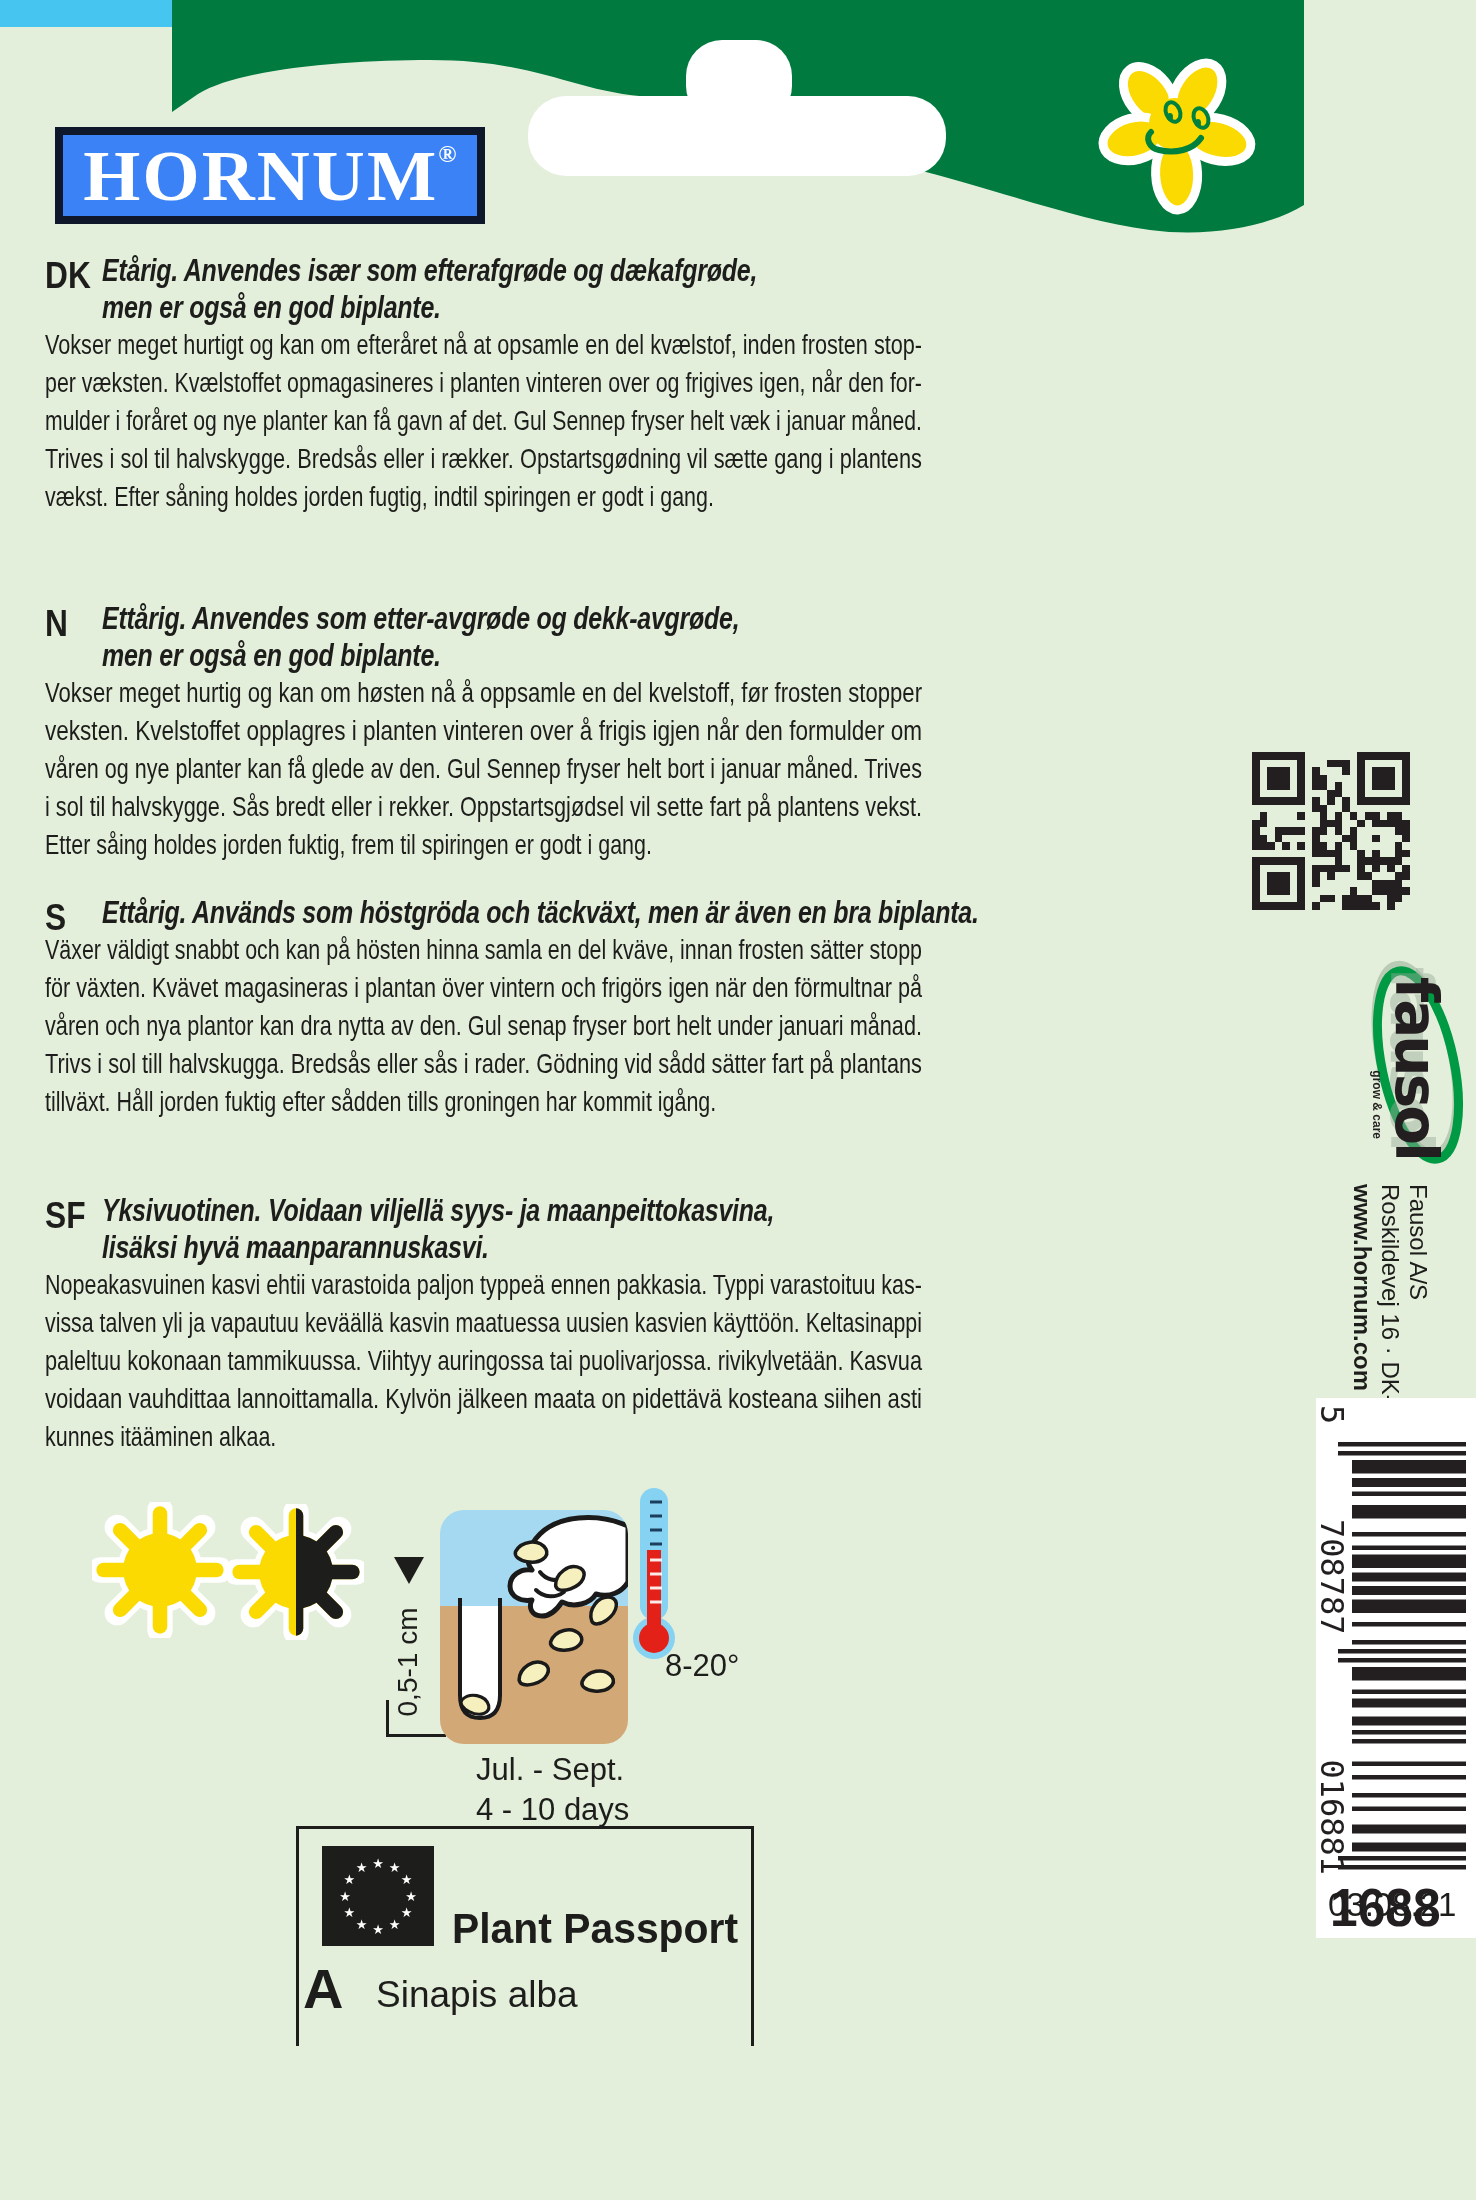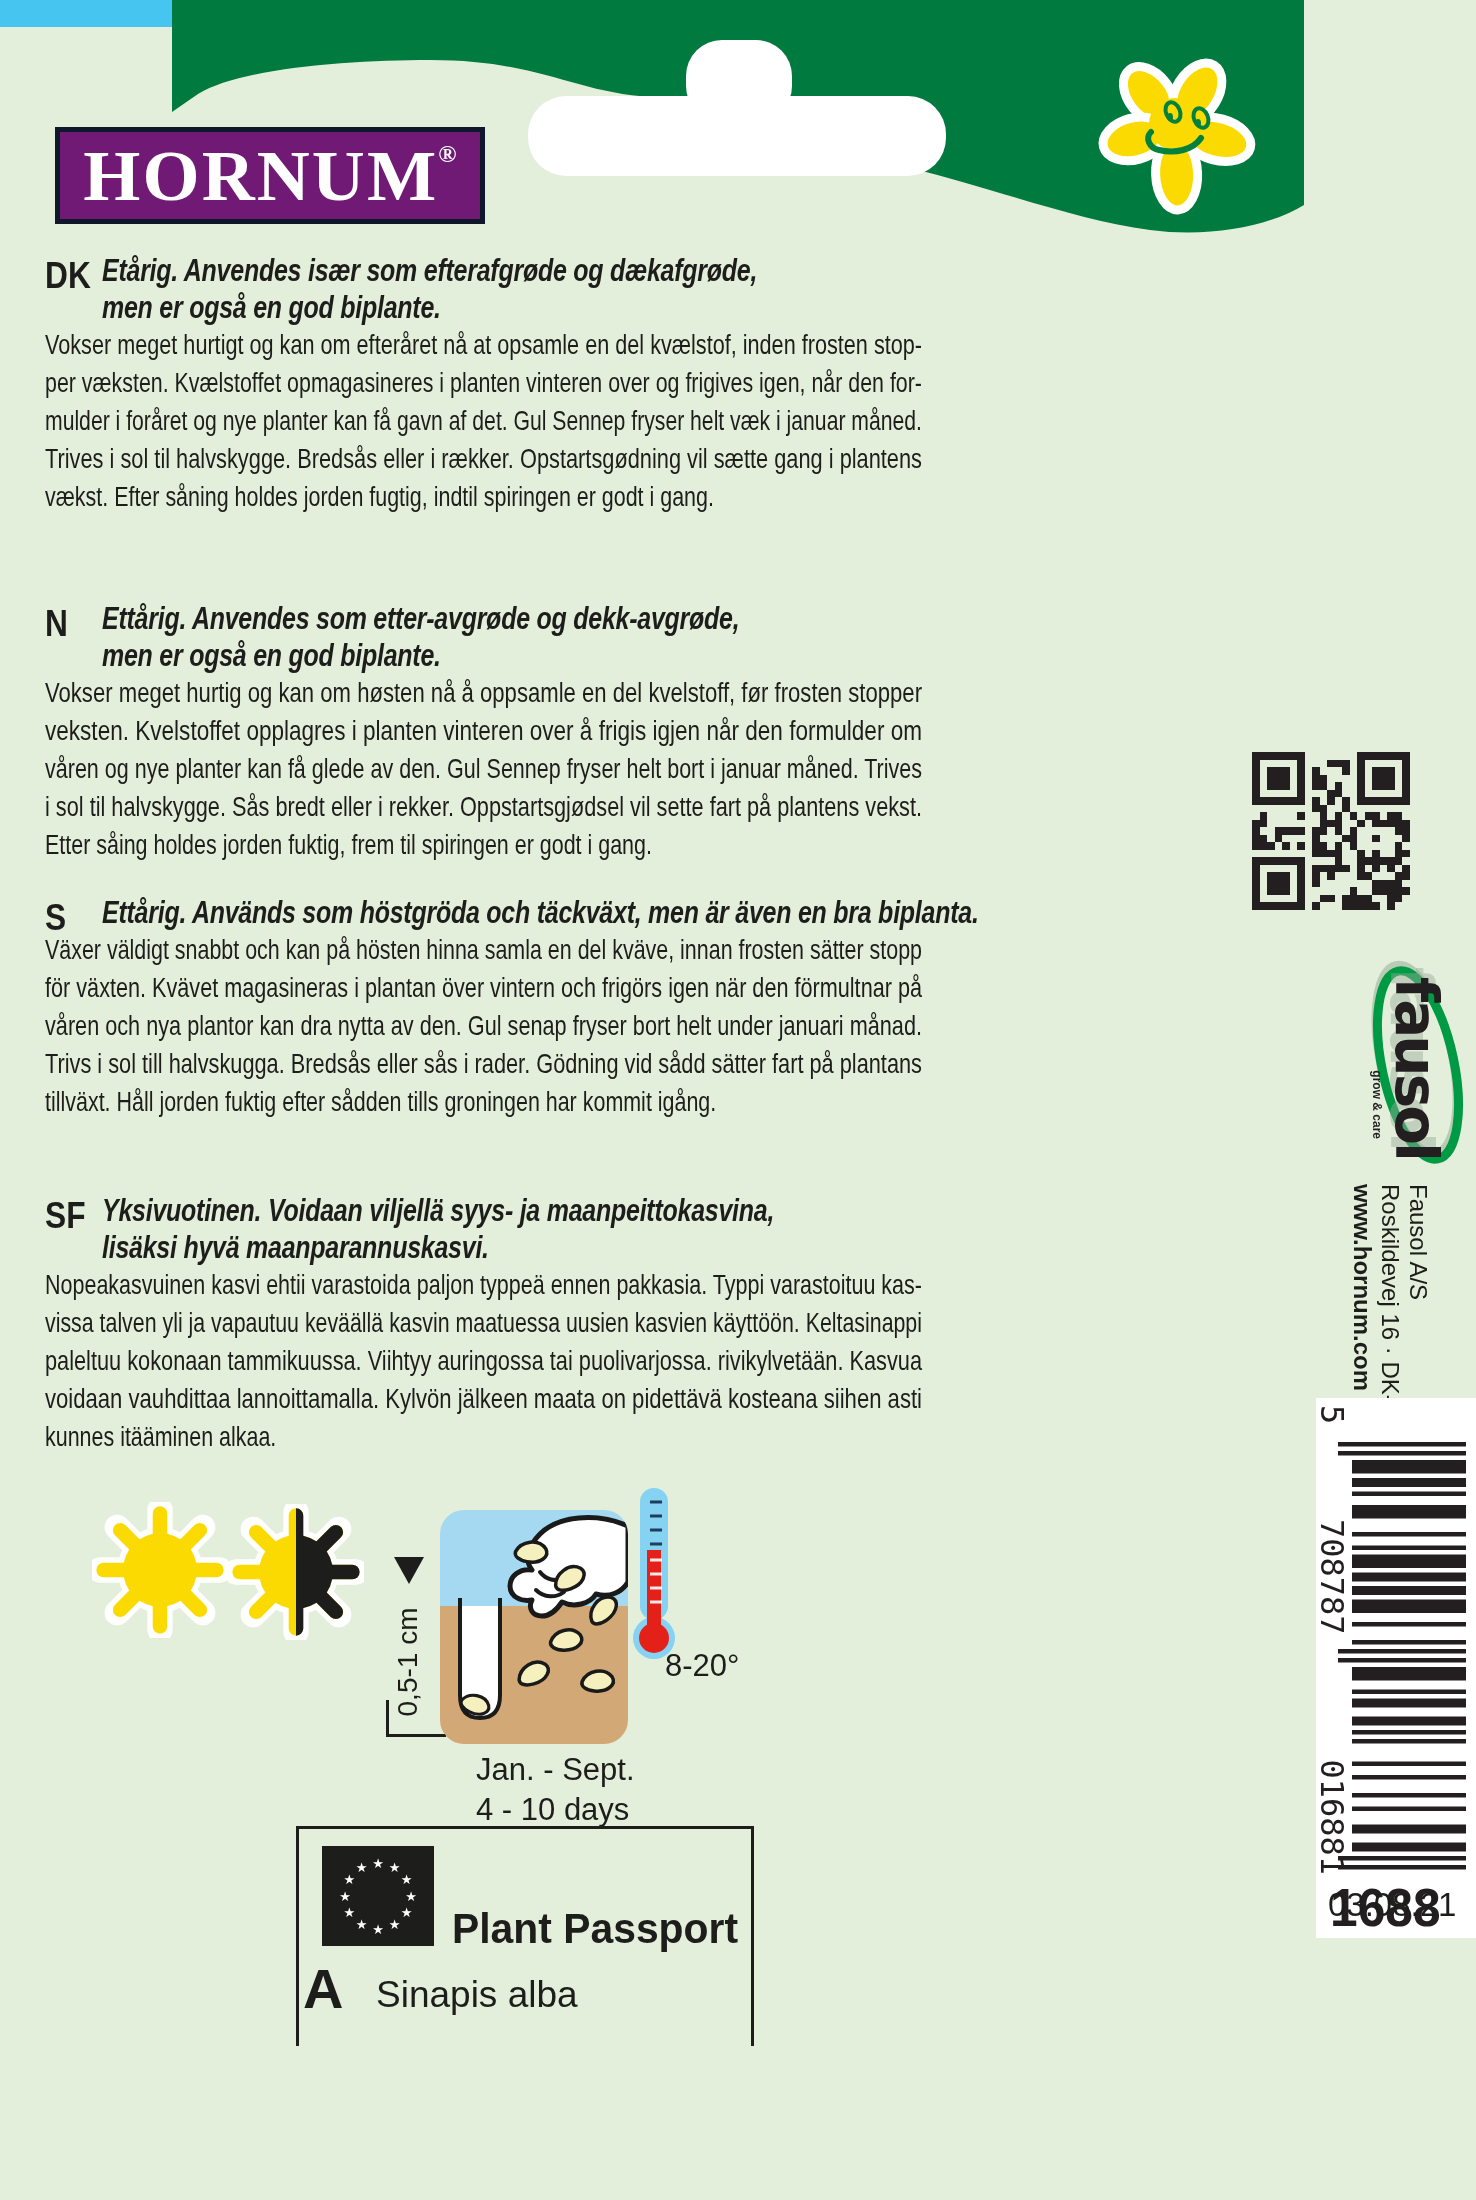--- a/index.html
+++ b/index.html
@@ -2,22 +2,22 @@
 <html><head>
 <meta charset="utf-8">
 <style>
   html,body{margin:0;padding:0;}
   .page{position:relative;width:1476px;height:2200px;background:#e4efdb;overflow:hidden;
         font-family:"Liberation Sans",sans-serif;color:#1d1d1b;}
   .abs{position:absolute;}
 
   
   #header-svg{position:absolute;left:0;top:0;}
-  .hornum-logo{position:absolute;left:55px;top:127px;width:430px;height:97px;background:#701a75;
-    border:5px solid #0f172a;box-sizing:border-box;display:flex;align-items:center;justify-content:center;}
+  .hornum-logo{position:absolute;left:55px;top:127px;width:430px;height:97px;background:#3b82f6;
+    border:8px solid #0f172a;box-sizing:border-box;display:flex;align-items:center;justify-content:center;}
   .hornum-logo .word{font-family:"Liberation Serif",serif;font-weight:700;font-size:72px;color:#fff;
     letter-spacing:2px;transform:scaleX(1.02);line-height:1;}
   .hornum-logo sup{font-size:24px;vertical-align:38px;letter-spacing:0;}
 
   
   .section{position:absolute;left:45px;width:877px;}
   .lang{position:absolute;left:0;top:3px;font-size:36px;font-weight:700;transform:scaleX(.88);transform-origin:0 0;}
   .heading{margin-left:57px;transform:scaleX(.78);transform-origin:0 0;width:1200px;}
   .heading .line{font-style:italic;font-weight:700;font-size:32px;line-height:37px;letter-spacing:-.3px;}
   .body-lines .line{font-size:27.5px;line-height:38px;white-space:nowrap;transform-origin:0 50%;width:fit-content;}
@@ -534,21 +534,21 @@
         <line x1="24" y1="58" x2="36" y2="58"></line>
       </g>
     <g stroke="#ffffff" stroke-width="3" opacity=".9">
         <line x1="24" y1="74" x2="36" y2="74"></line>
         <line x1="24" y1="88" x2="36" y2="88"></line>
         <line x1="24" y1="102" x2="36" y2="102"></line>
         <line x1="24" y1="116" x2="36" y2="116"></line>
       </g>
   </svg>
   <div class="temp-text">8-20°</div>
-  <div class="period-text">Jan. - Sept.</div>
+  <div class="period-text">Jul. - Sept.</div>
   <div class="germ-text">4 - 10 days</div>
 
   <div class="pp-box"></div>
   <div class="eu-flag">
     <svg id="eu-stars" width="112" height="100" viewBox="0 0 112 100">
         <text x="56.0" y="21.5" font-size="13" fill="#ffffff" text-anchor="middle" font-family="DejaVu Sans">★</text>
         <text x="72.5" y="25.9" font-size="13" fill="#ffffff" text-anchor="middle" font-family="DejaVu Sans">★</text>
         <text x="84.6" y="38.0" font-size="13" fill="#ffffff" text-anchor="middle" font-family="DejaVu Sans">★</text>
         <text x="89.0" y="54.5" font-size="13" fill="#ffffff" text-anchor="middle" font-family="DejaVu Sans">★</text>
         <text x="84.6" y="71.0" font-size="13" fill="#ffffff" text-anchor="middle" font-family="DejaVu Sans">★</text>

